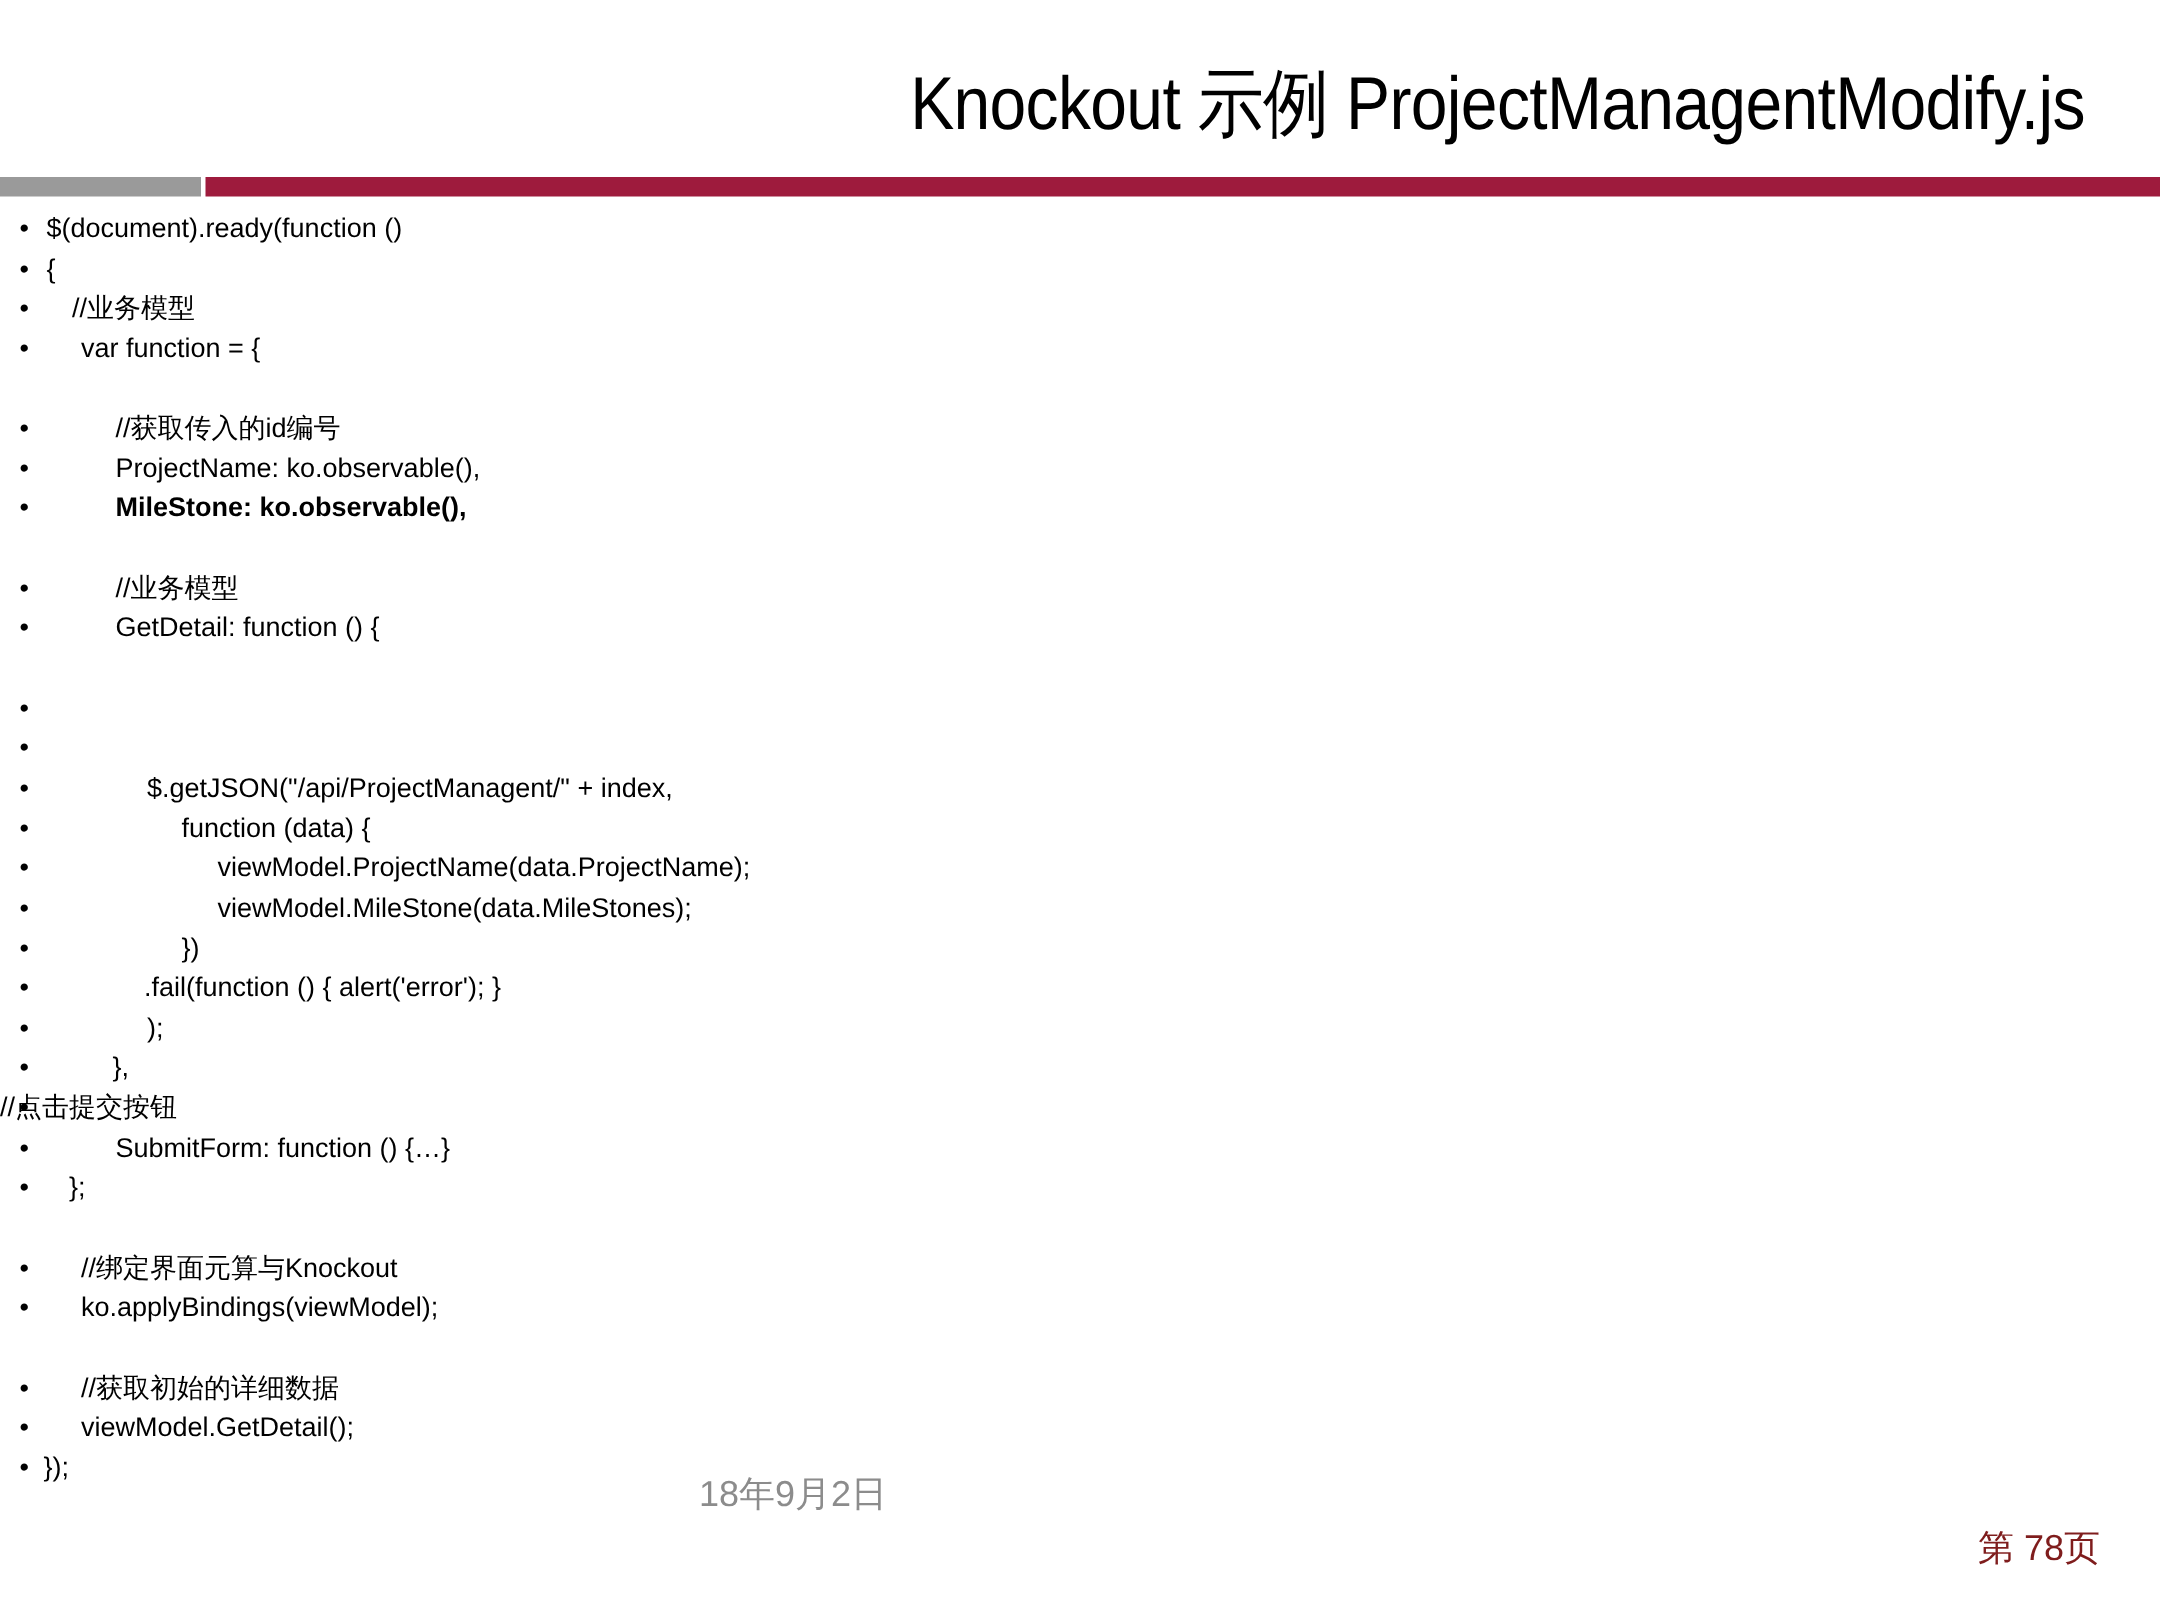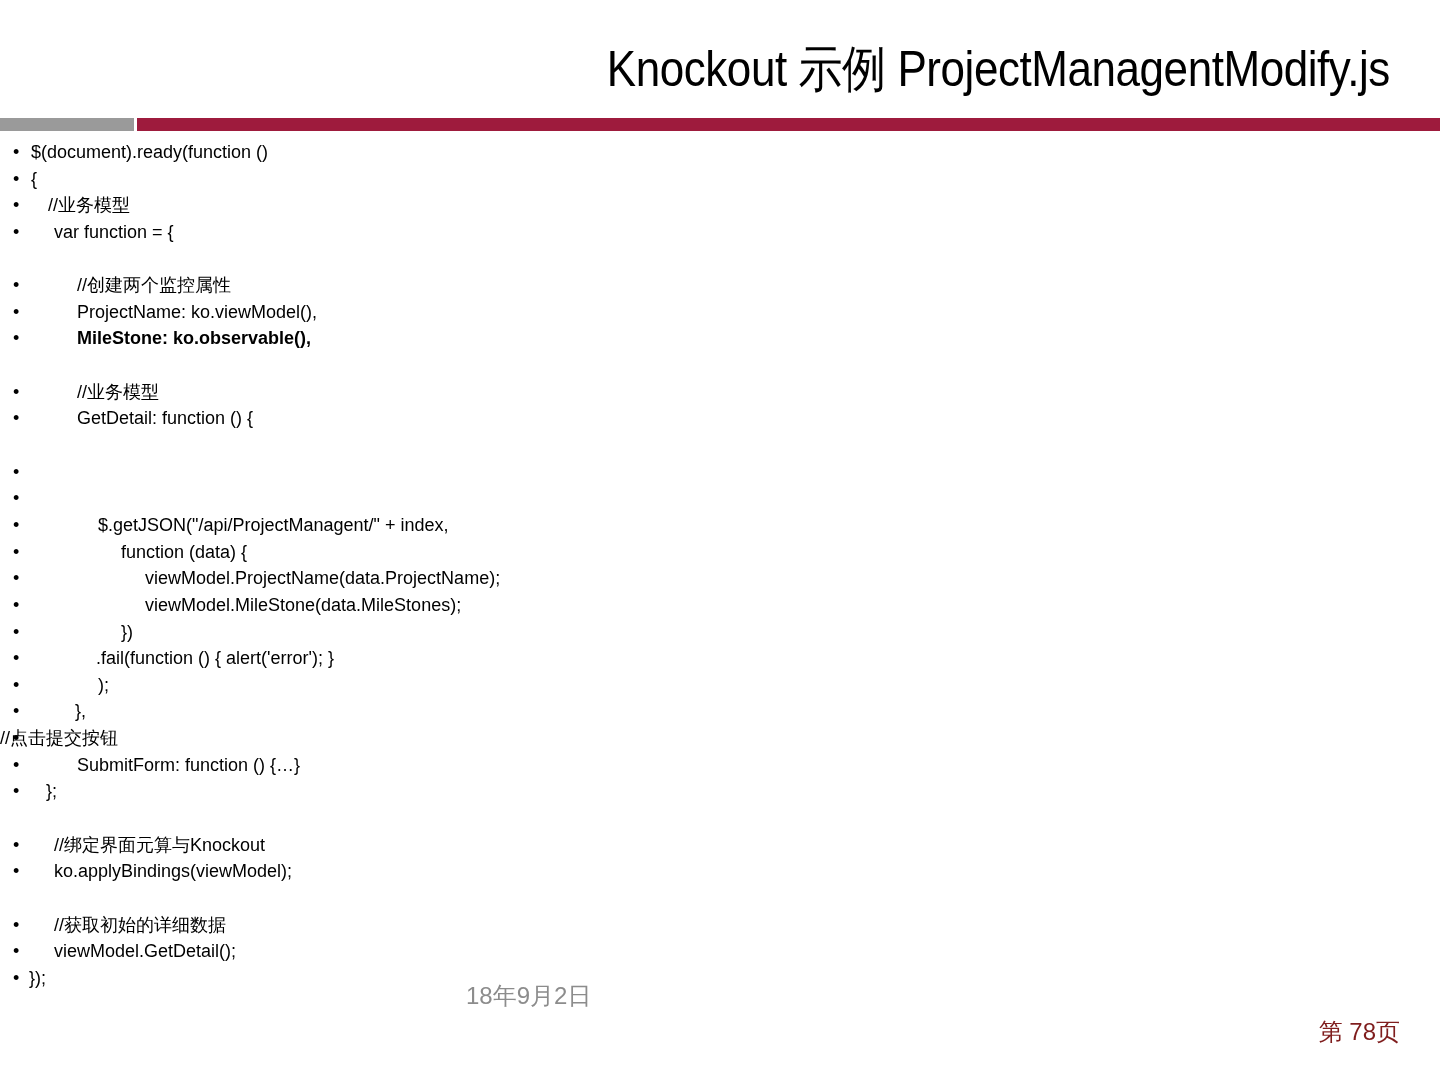--- a/index.html
+++ b/index.html
@@ -75,22 +75,22 @@
     <div class="seg-gray" style="background: rgb(154, 154, 154);"></div>
     <div class="seg-red" style="background: rgb(158, 27, 61);"></div>
   </div>
 
   <div class="code">
       <div class="code-line"><span class="bullet">•</span><span class="txt" style="padding-left: 31px;">$(document).ready(function ()</span></div>
       <div class="code-line"><span class="bullet">•</span><span class="txt" style="padding-left: 31px;">{</span></div>
       <div class="code-line"><span class="bullet">•</span><span class="txt" style="padding-left: 48px;">//业务模型</span></div>
       <div class="code-line"><span class="bullet">•</span><span class="txt" style="padding-left: 54px;">var function = {</span></div>
       <div class="code-line"><span class="txt" style="padding-left: 0px;"></span></div>
-      <div class="code-line"><span class="bullet">•</span><span class="txt" style="padding-left: 77px;">//创建两个监控属性</span></div>
-      <div class="code-line"><span class="bullet">•</span><span class="txt" style="padding-left: 77px;">ProjectName: ko.viewModel(),</span></div>
+      <div class="code-line"><span class="bullet">•</span><span class="txt" style="padding-left: 77px;">//获取传入的id编号</span></div>
+      <div class="code-line"><span class="bullet">•</span><span class="txt" style="padding-left: 77px;">ProjectName: ko.observable(),</span></div>
       <div class="code-line"><span class="bullet">•</span><span class="txt" style="padding-left: 77px; font-weight: bold;">MileStone: ko.observable(),</span></div>
       <div class="code-line"><span class="txt" style="padding-left: 0px;"></span></div>
       <div class="code-line"><span class="bullet">•</span><span class="txt" style="padding-left: 77px;">//业务模型</span></div>
       <div class="code-line"><span class="bullet">•</span><span class="txt" style="padding-left: 77px;">GetDetail: function () {</span></div>
       <div class="code-line"><span class="txt" style="padding-left: 0px;"></span></div>
       <div class="code-line"><span class="bullet">•</span></div>
       <div class="code-line"><span class="bullet">•</span><span class="txt" style="padding-left: 98px;"></span></div>
       <div class="code-line"><span class="bullet">•</span><span class="txt" style="padding-left: 98px;">$.getJSON("/api/ProjectManagent/" + index,</span></div>
       <div class="code-line"><span class="bullet">•</span><span class="txt" style="padding-left: 121px;">function (data) {</span></div>
       <div class="code-line"><span class="bullet">•</span><span class="txt" style="padding-left: 145px;">viewModel.ProjectName(data.ProjectName);</span></div>

